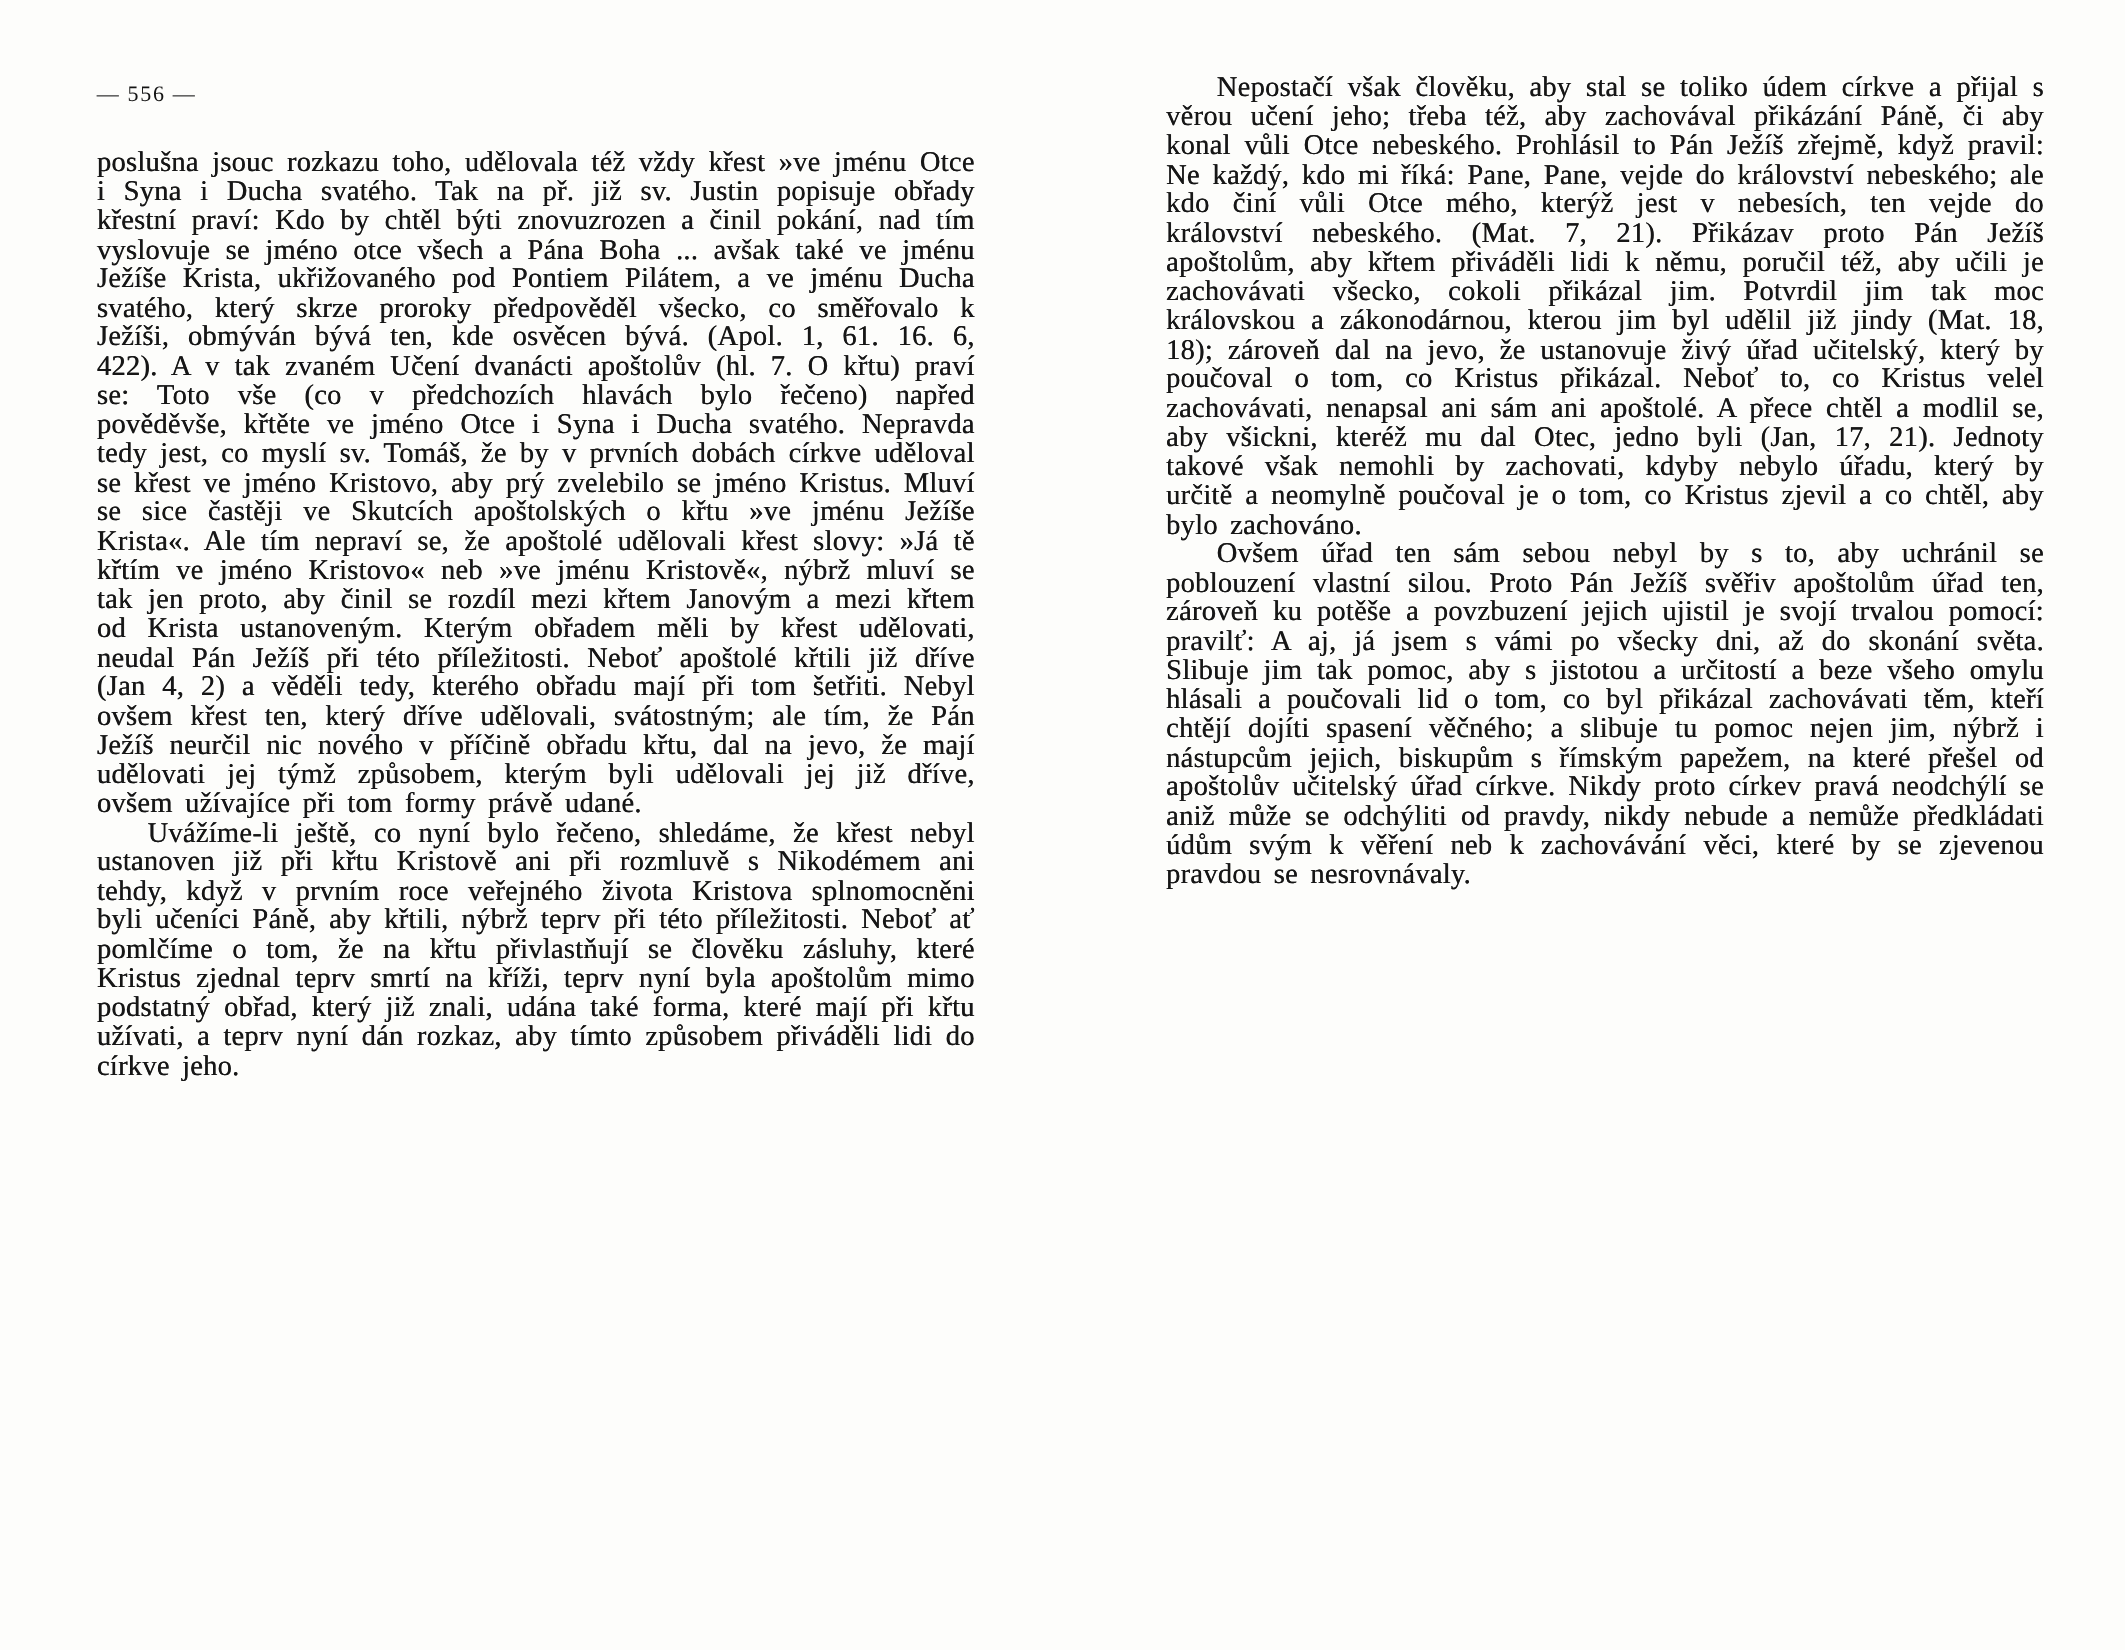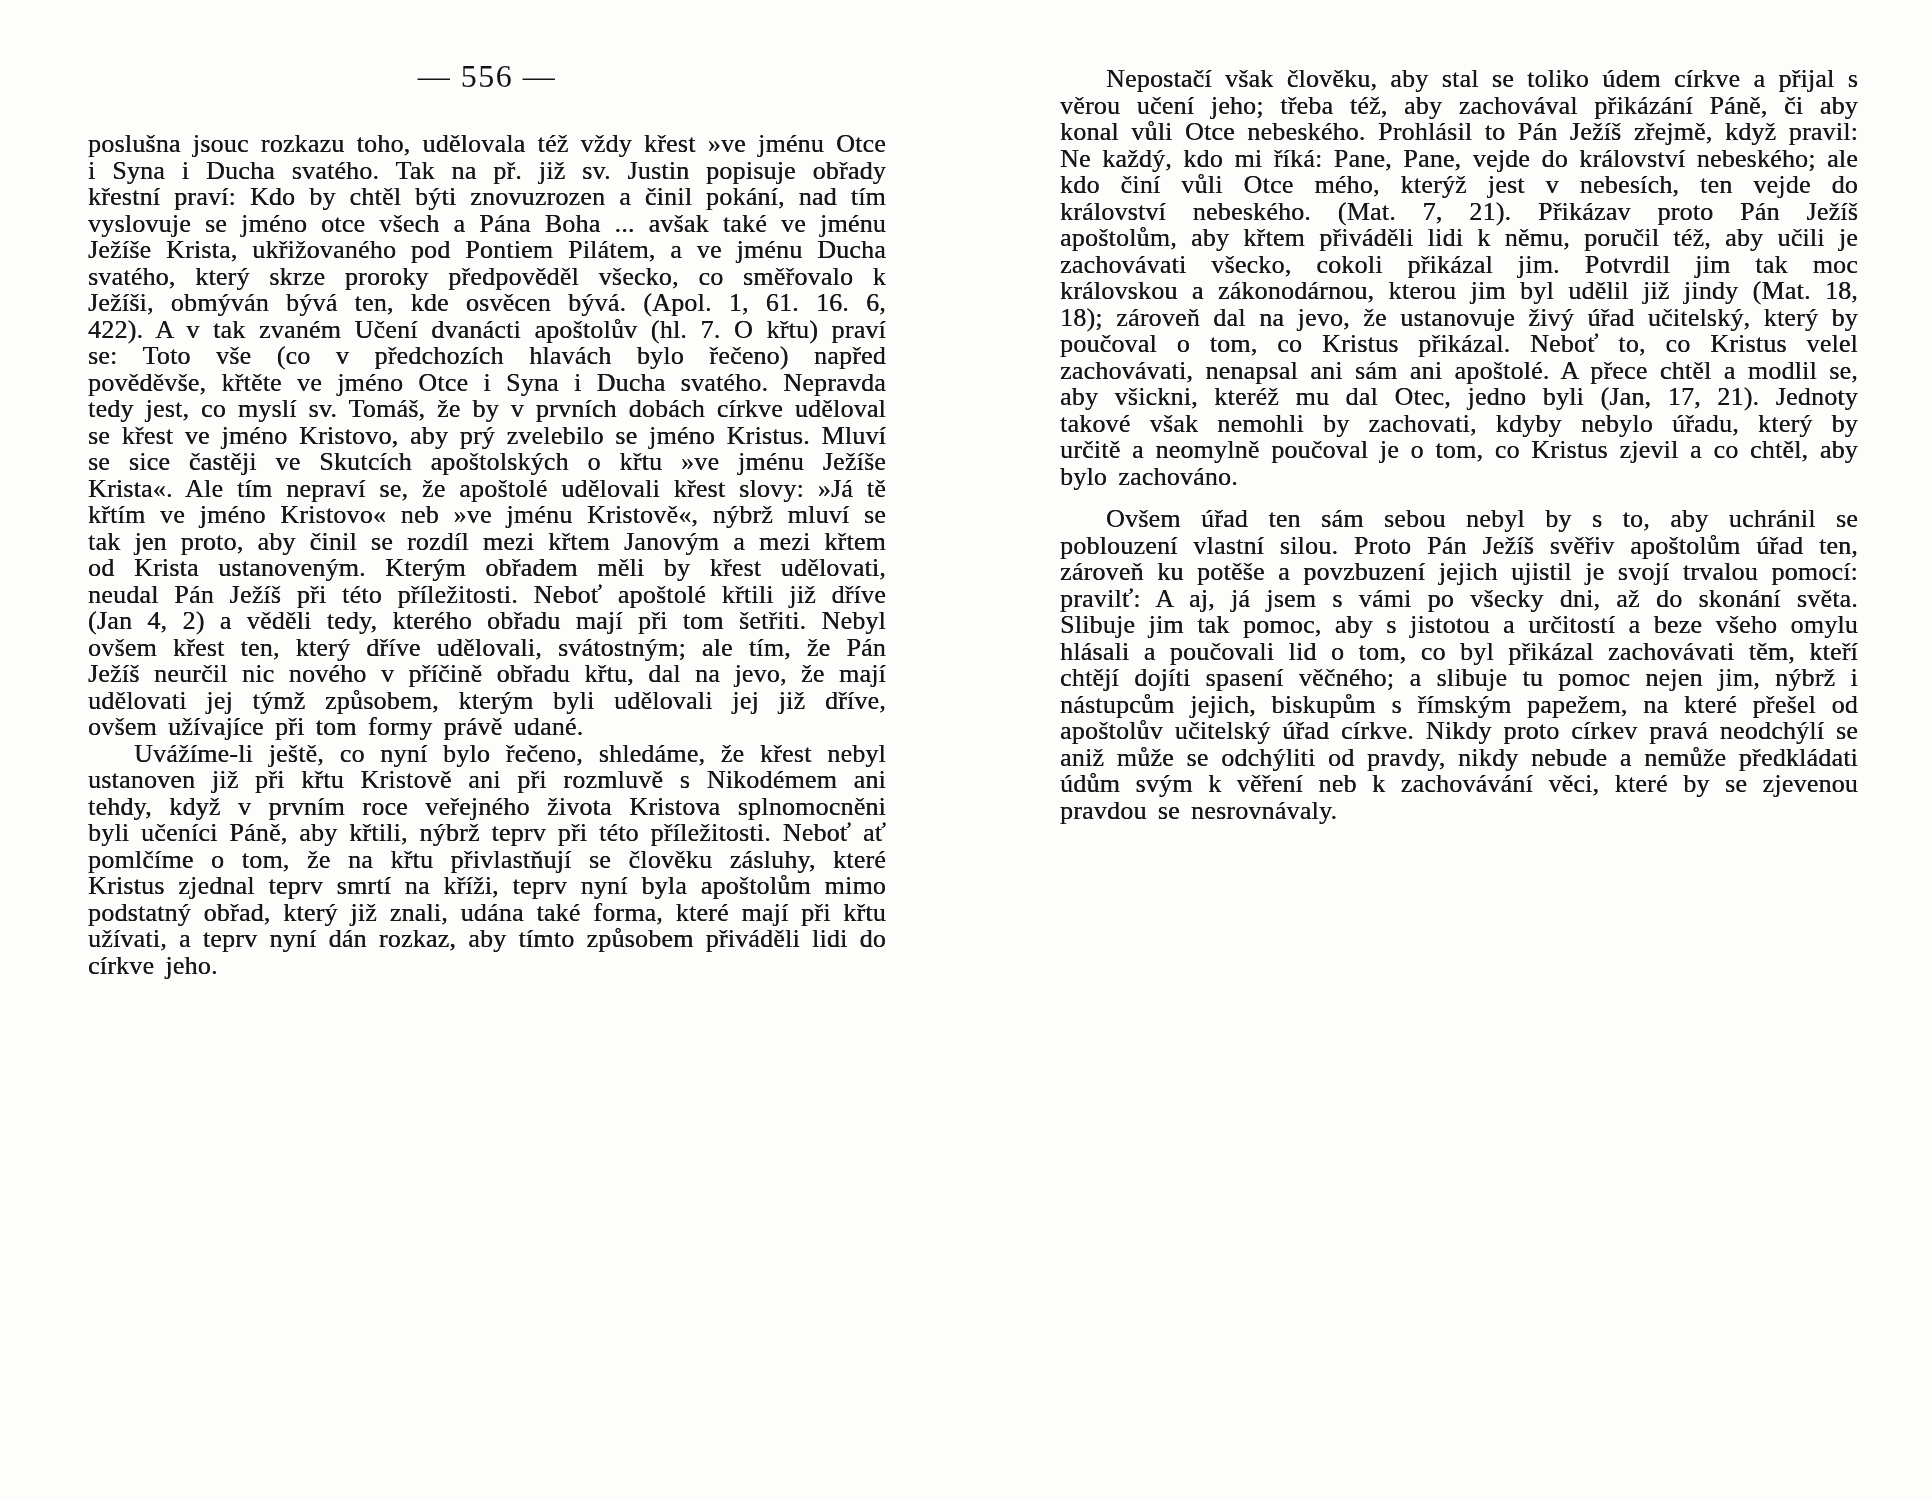--- a/index.html
+++ b/index.html
@@ -17,38 +17,37 @@
     overflow: hidden;
   }
   .page {
     position: absolute;
     top: 58px;
     width: 798px;
   }
   .page-left  { left: 88px; }
   .page-right { left: 1060px; top: 66px; }
   .page-number {
-    text-align: center;
-    font-size: 32px;
+    font-size: 20px;
     letter-spacing: 1.5px;
-    margin: 0 0 36px 0;
+    margin: 17px 0 36px 0;
     font-weight: normal;
     color: #141414;
   }
   .para {
     margin: 0;
     text-align: justify;
     font-size: 26px;
     line-height: 26.5px;
     word-spacing: 4.5px;
     letter-spacing: 0.2px;
     text-shadow: 0.3px 0 0 #2a2a2a;
   }
   .para.indent { text-indent: 46px; }
-  .para.gap    { margin-top: 16px; }
+  .para.gap    { }
 </style>
 </head>
 <body>
 
 <div class="spread">
 
   <section class="page page-left">
     <header class="page-number">— 556 —</header>
     <p class="para">poslušna jsouc rozkazu toho, udělovala též vždy křest »ve jménu Otce i Syna i Ducha svatého. Tak na př. již sv. Justin popisuje obřady křestní praví: Kdo by chtěl býti znovuzrozen a činil pokání, nad tím vyslovuje se jméno otce všech a Pána Boha ... avšak také ve jménu Ježíše Krista, ukřižovaného pod Pontiem Pilátem, a ve jménu Ducha svatého, který skrze proroky předpověděl všecko, co směřovalo k Ježíši, obmýván bývá ten, kde osvěcen bývá. (Apol. 1, 61. 16. 6, 422). A v tak zvaném Učení dvanácti apoštolův (hl. 7. O křtu) praví se: Toto vše (co v předchozích hlavách bylo řečeno) napřed pověděvše, křtěte ve jméno Otce i Syna i Ducha svatého. Nepravda tedy jest, co myslí sv. Tomáš, že by v prvních dobách církve uděloval se křest ve jméno Kristovo, aby prý zvelebilo se jméno Kristus. Mluví se sice častěji ve Skutcích apoštolských o křtu »ve jménu Ježíše Krista«. Ale tím nepraví se, že apoštolé udělovali křest slovy: »Já tě křtím ve jméno Kristovo« neb »ve jménu Kristově«, nýbrž mluví se tak jen proto, aby činil se rozdíl mezi křtem Janovým a mezi křtem od Krista ustanoveným. Kterým obřadem měli by křest udělovati, neudal Pán Ježíš při této příležitosti. Neboť apoštolé křtili již dříve (Jan 4, 2) a věděli tedy, kterého obřadu mají při tom šetřiti. Nebyl ovšem křest ten, který dříve udělovali, svátostným; ale tím, že Pán Ježíš neurčil nic nového v příčině obřadu křtu, dal na jevo, že mají udělovati jej týmž způsobem, kterým byli udělovali jej již dříve, ovšem užívajíce při tom formy právě udané.</p>
     <p class="para indent">Uvážíme-li ještě, co nyní bylo řečeno, shledáme, že křest nebyl ustanoven již při křtu Kristově ani při rozmluvě s Nikodémem ani tehdy, když v prvním roce veřejného života Kristova splnomocněni byli učeníci Páně, aby křtili, nýbrž teprv při této příležitosti. Neboť ať pomlčíme o tom, že na křtu přivlastňují se člověku zásluhy, které Kristus zjednal teprv smrtí na kříži, teprv nyní byla apoštolům mimo podstatný obřad, který již znali, udána také forma, které mají při křtu užívati, a teprv nyní dán rozkaz, aby tímto způsobem přiváděli lidi do církve jeho.</p>

